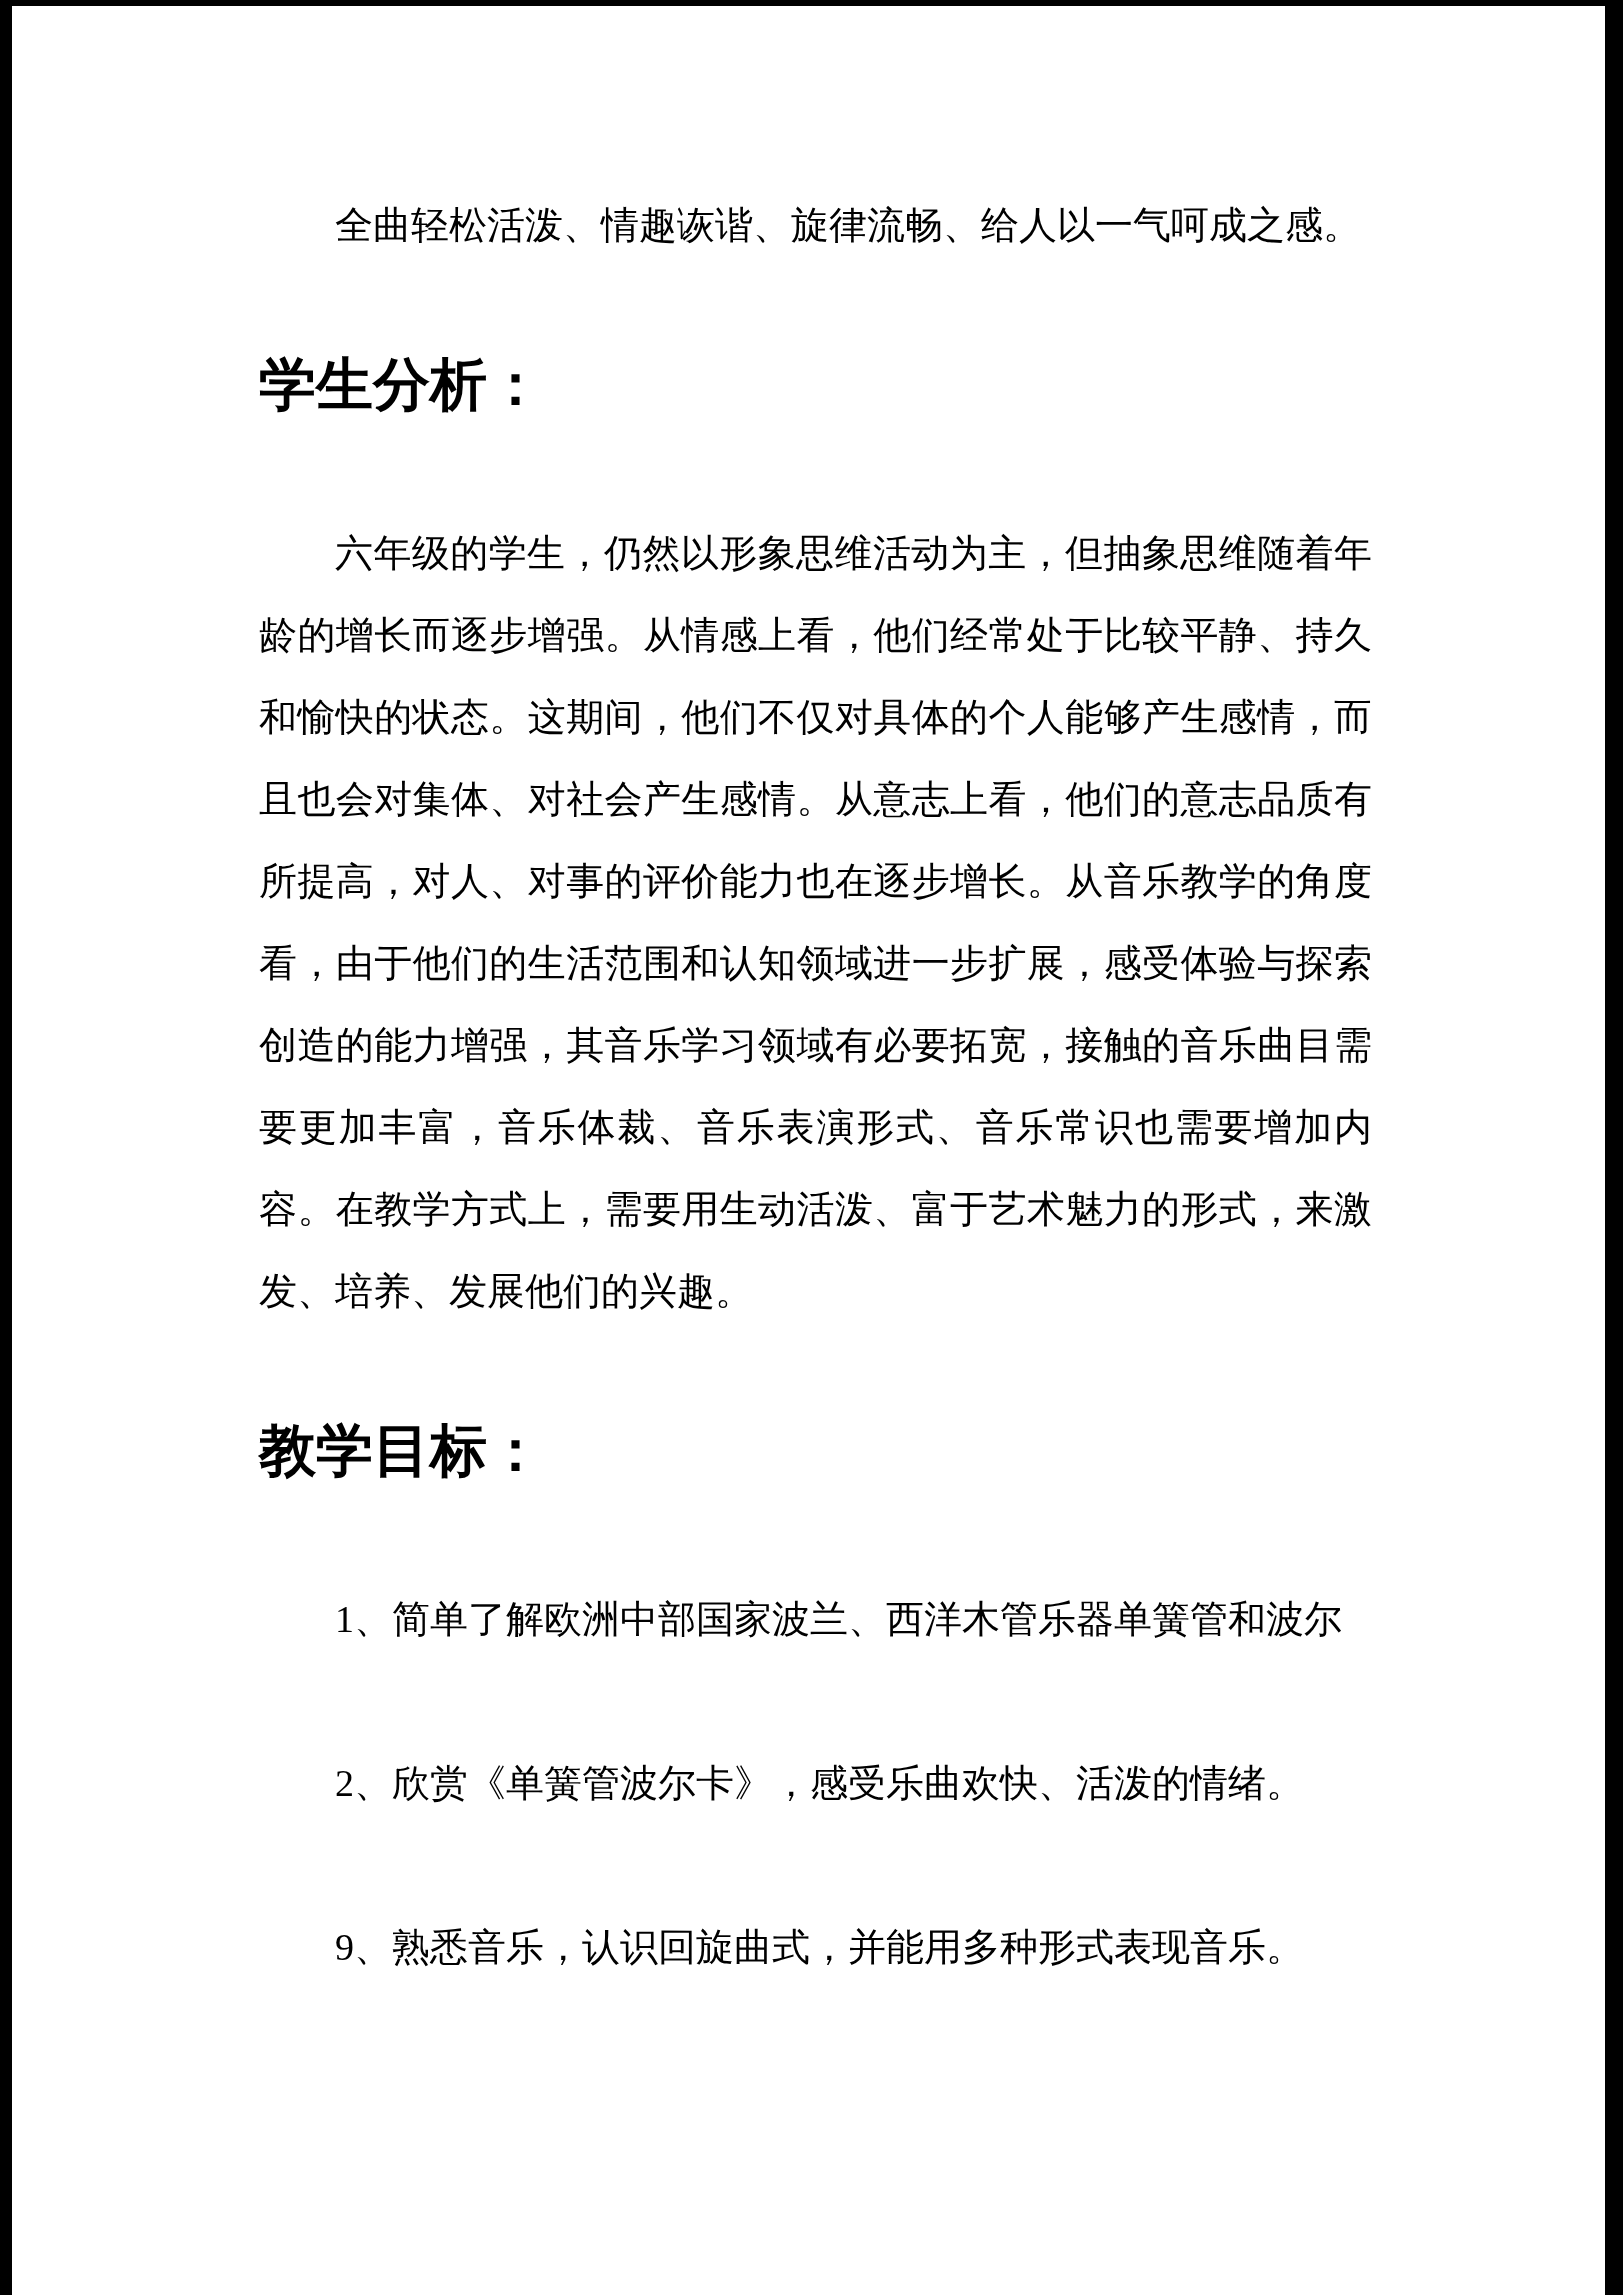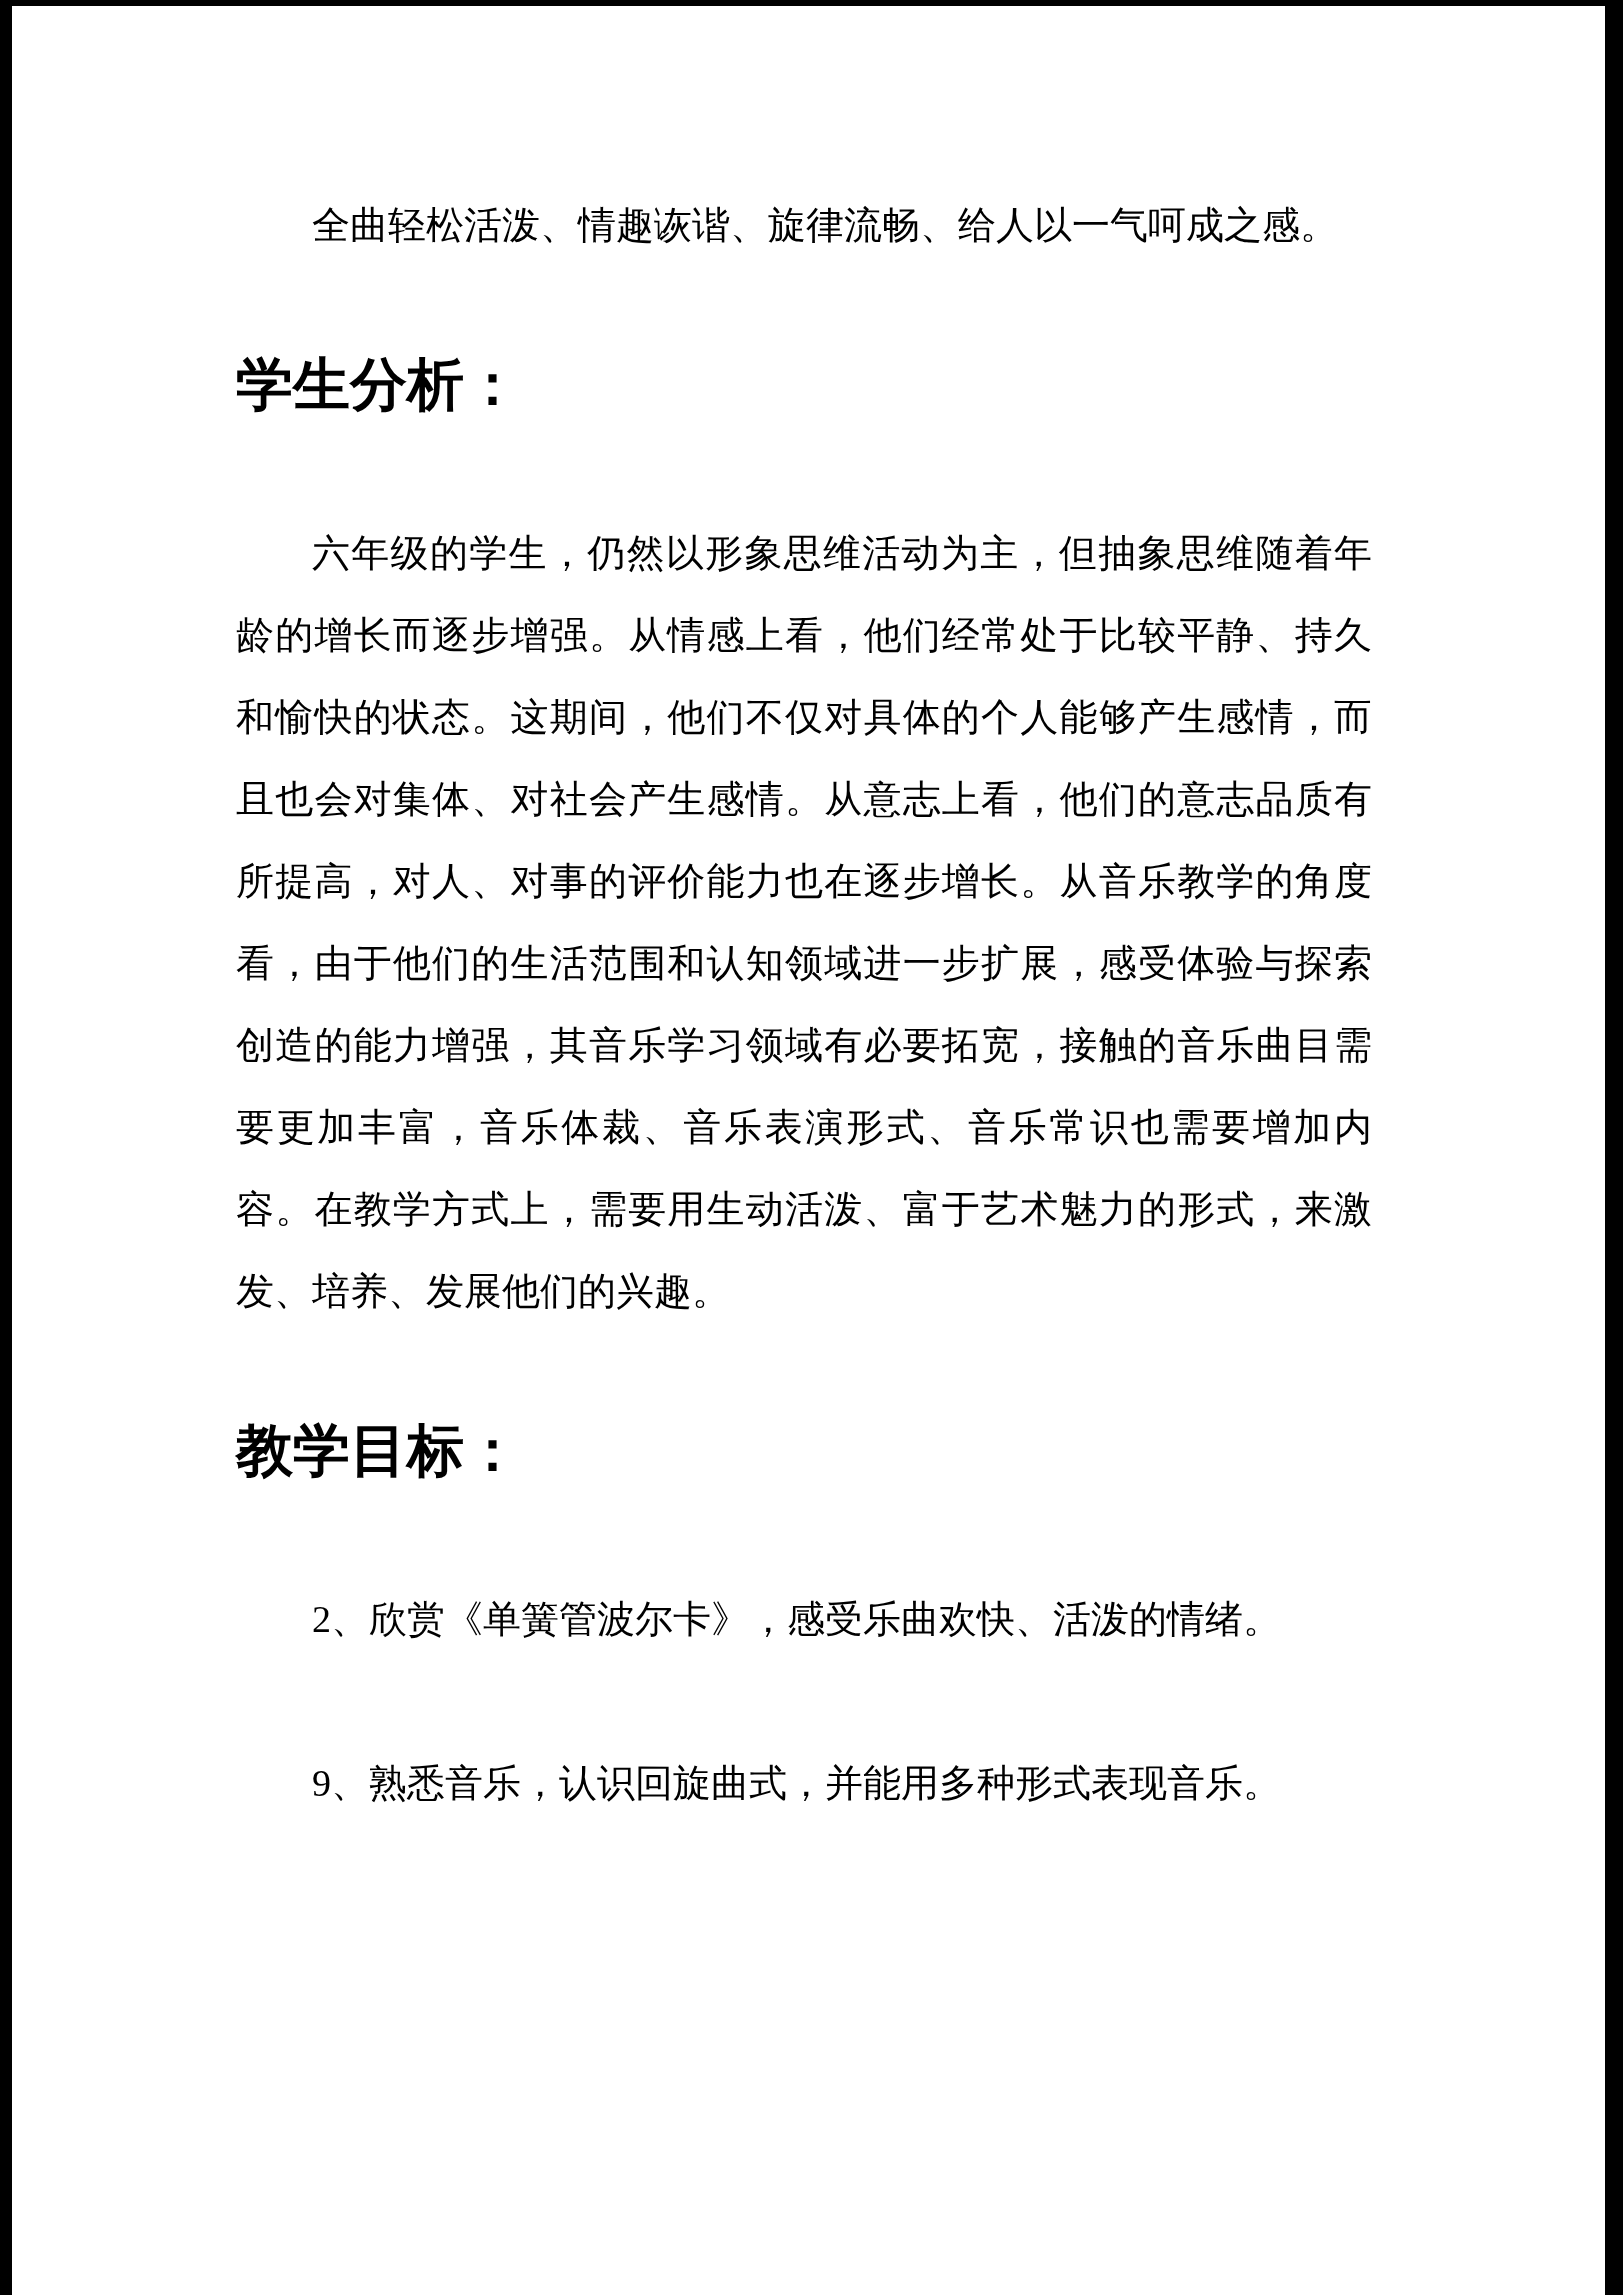--- a/index.html
+++ b/index.html
@@ -29,21 +29,21 @@
     background: #000000;
   }
   .edge-top {
     position: absolute;
     left: 0; top: 0;
     width: 100%; height: 6.1px;
     background: #000000;
   }
   .page-content {
     position: absolute;
-    left: 236px;
+    left: 259px;
     right: 251px;
     top: 184px;
     font-size: 38px;
     line-height: 82px;
     text-align: justify;
   }
   .para {
     margin: 0 0 82px 0;
     text-indent: 2em;
   }
@@ -70,19 +70,20 @@
 <div class="page-content">
 
   <p class="para">全曲轻松活泼、情趣诙谐、旋律流畅、给人以一气呵成之感。</p>
 
   <h2 class="heading">学生分析：</h2>
 
   <p class="para">六年级的学生，仍然以形象思维活动为主，但抽象思维随着年龄的增长而逐步增强。从情感上看，他们经常处于比较平静、持久和愉快的状态。这期间，他们不仅对具体的个人能够产生感情，而且也会对集体、对社会产生感情。从意志上看，他们的意志品质有所提高，对人、对事的评价能力也在逐步增长。从音乐教学的角度看，由于他们的生活范围和认知领域进一步扩展，感受体验与探索创造的能力增强，其音乐学习领域有必要拓宽，接触的音乐曲目需要更加丰富，音乐体裁、音乐表演形式、音乐常识也需要增加内容。在教学方式上，需要用生动活泼、富于艺术魅力的形式，来激发、培养、发展他们的兴趣。</p>
 
   <h2 class="heading">教学目标：</h2>
 
+  <p class="goal">1、简单了解欧洲中部国家波兰、西洋木管乐器单簧管和波尔</p>
 
   <p class="goal">2、欣赏《单簧管波尔卡》，感受乐曲欢快、活泼的情绪。</p>
 
   <p class="goal">9、熟悉音乐，认识回旋曲式，并能用多种形式表现音乐。</p>
 
 </div>
 
 
 </body></html>

